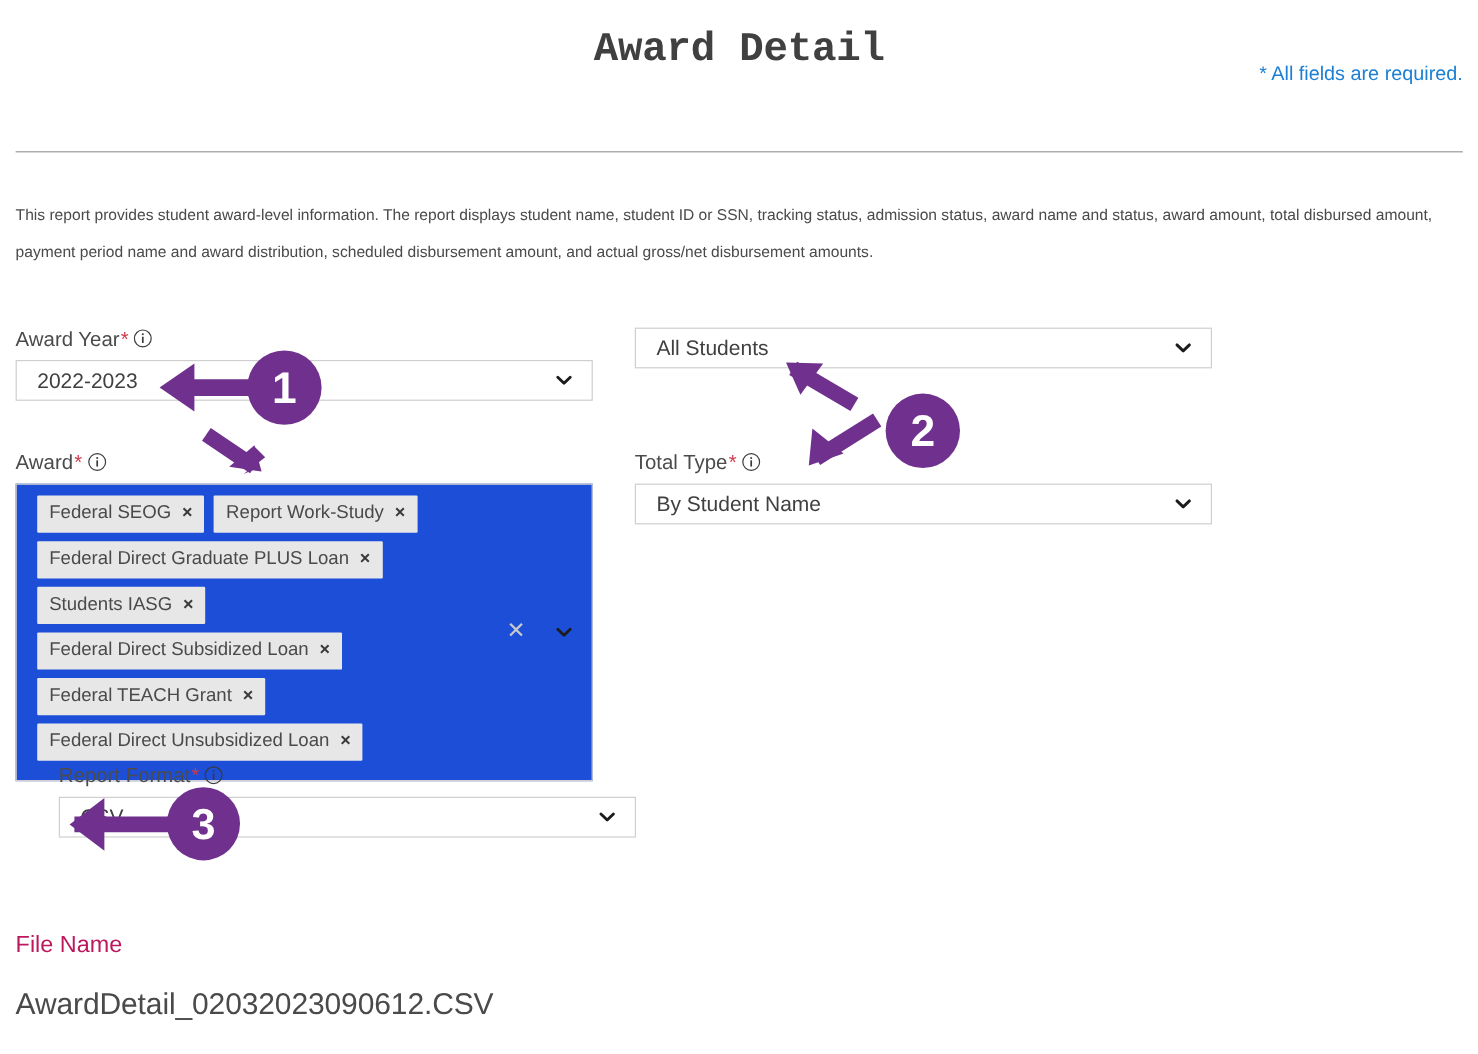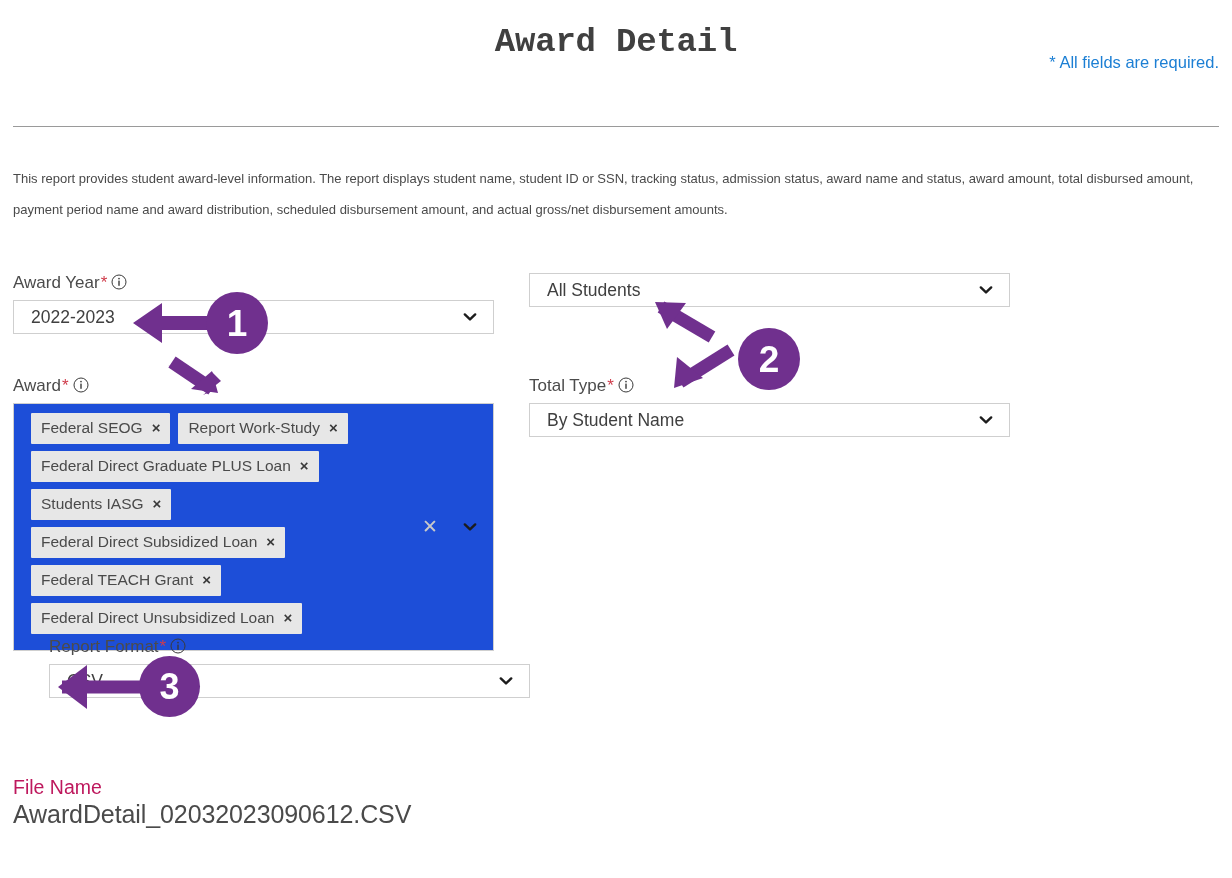--- a/index.html
+++ b/index.html
@@ -197,20 +197,21 @@
   }
   .filename-label {
     font-size: 19.5px;
     color: #be185d;
     line-height: 24px;
   }
   .filename-value {
     font-size: 25px;
     color: #4a4a4a;
     line-height: 30px;
+    margin-top: 23px;
     letter-spacing: -0.1px;
   }
 
   
   .annotation-layer {
     position: absolute;
     left: 0;
     top: 0;
     width: 1232px;
     height: 878px;

